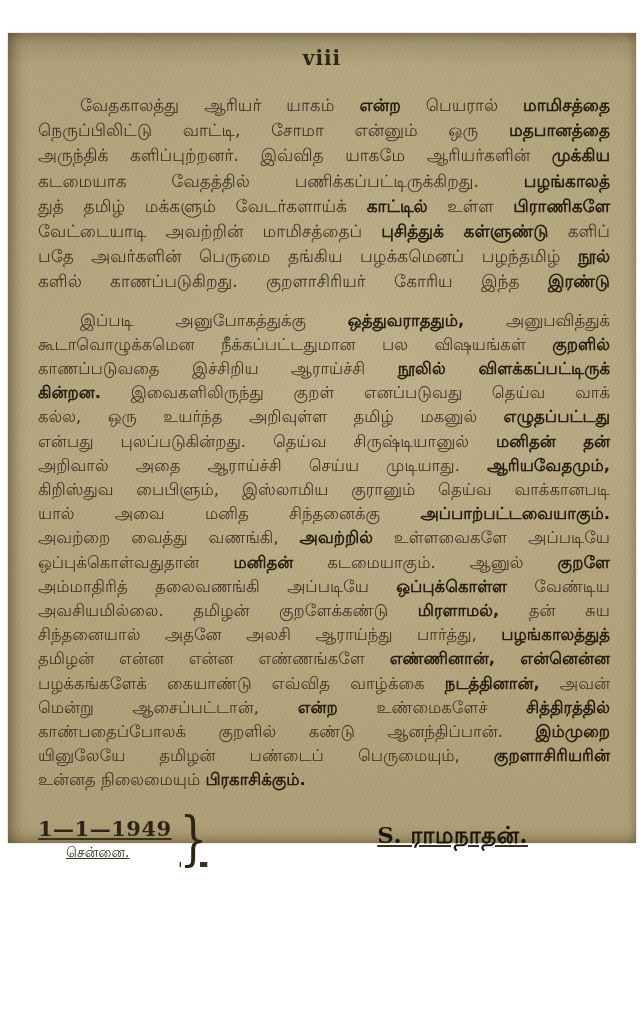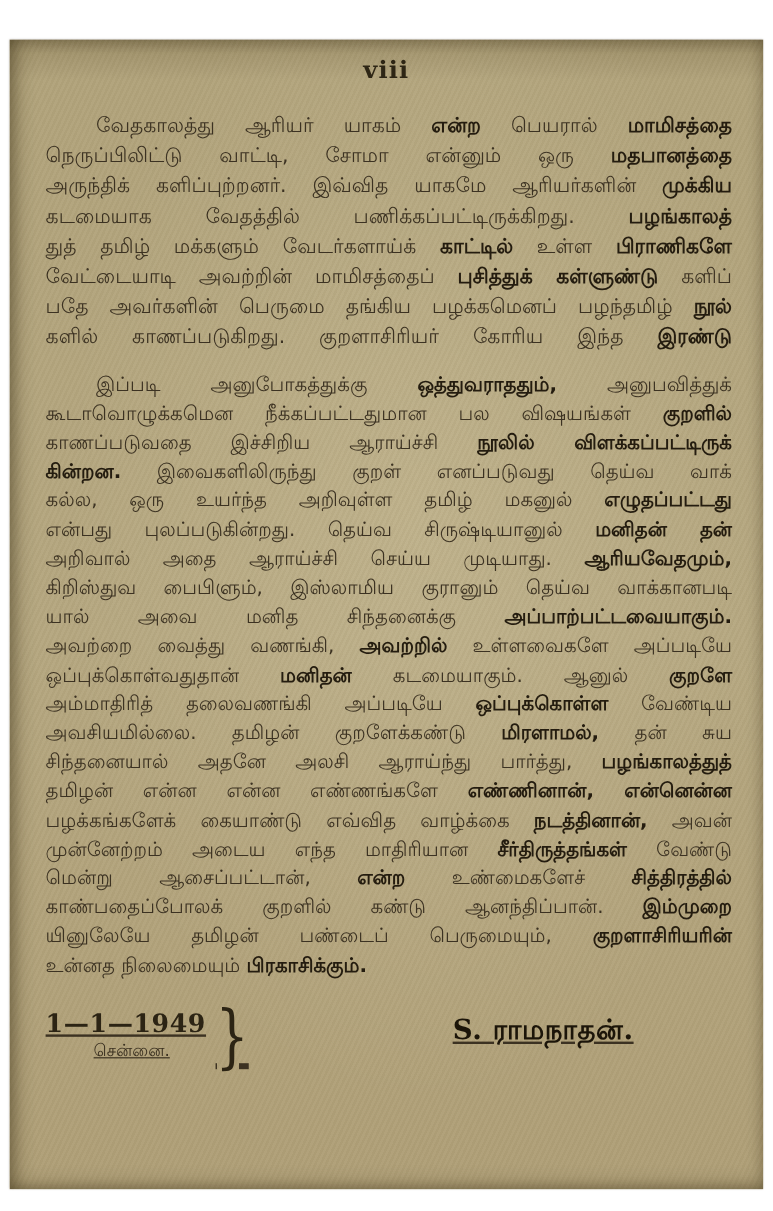--- a/index.html
+++ b/index.html
@@ -3,21 +3,21 @@
 <meta charset="utf-8">
 <style>
   html,body{margin:0;padding:0;}
   body{
     width:644px;height:1009px;position:relative;
     background:#ffffff;
     font-family:"DejaVu Sans", sans-serif;
     overflow:hidden;
   }
   .page{
-    position:absolute;left:8px;top:33px;width:628px;height:958px;
+    position:absolute;left:8px;top:33px;width:628px;height:810px;
     background:
       repeating-linear-gradient(115deg, rgba(255,255,255,0.025) 0 2px, rgba(40,30,10,0.025) 2px 4px),
       radial-gradient(ellipse at 55% 42%, rgba(255,246,214,0.14), rgba(0,0,0,0) 62%),
       linear-gradient(180deg, #897b58 0px, #a3956e 12px, #b1a37b 34px, var(--paper) 52%, #af9f77 100%);
     box-shadow:
       inset 12px 0 16px -9px rgba(64,54,26,0.65),
       inset -8px 0 12px -8px rgba(64,54,26,0.45),
       inset 0 -12px 16px -11px rgba(64,54,26,0.5),
       0 0 2px rgba(0,0,0,0.25);
   }
@@ -51,21 +51,21 @@
     align-items:flex-start;
     text-decoration:underline;
   }
   .footer-left{display:flex;align-items:center;color:#2c2414;}
   .date{
     font-family:"DejaVu Serif", serif;
     font-size:21px;font-weight:600;letter-spacing:0.5px;
     display:block;
   }
   .place{
-    font-size:14px;margin-left:40px;margin-top:3px;color:#3a3020;
+    font-size:14px;margin-left:28px;margin-top:3px;color:#3a3020;
   }
   .brace{
     font-family:"DejaVu Serif", serif;
     font-size:58px;font-weight:300;line-height:0.9;
     margin-left:3px;color:#2c2414;
     transform:scaleX(0.75);
   }
   .signature{
     font-family:"DejaVu Serif", serif;
     font-weight:bold;
@@ -104,21 +104,20 @@
         <div class="line"><span>அறிவால் அதை ஆராய்ச்சி செய்ய முடியாது. </span><span class="b">ஆரியவேதமும்,</span></div>
         <div class="line"><span>கிறிஸ்துவ பைபிளும், இஸ்லாமிய குரானும் தெய்வ வாக்கானபடி</span></div>
         <div class="line"><span>யால் அவை மனித சிந்தனைக்கு </span><span class="b">அப்பாற்பட்டவையாகும்.</span></div>
         <div class="line"><span>அவற்றை வைத்து வணங்கி, </span><span class="b">அவற்றில்</span><span> உள்ளவைகளே அப்படியே</span></div>
         <div class="line"><span>ஒப்புக்கொள்வதுதான் </span><span class="b">மனிதன்</span><span> கடமையாகும். ஆனுல் </span><span class="b">குறளே</span></div>
         <div class="line"><span>அம்மாதிரித் தலைவணங்கி அப்படியே </span><span class="b">ஒப்புக்கொள்ள</span><span> வேண்டிய</span></div>
         <div class="line"><span>அவசியமில்லை. தமிழன் குறளேக்கண்டு </span><span class="b">மிரளாமல்,</span><span> தன் சுய</span></div>
         <div class="line"><span>சிந்தனையால் அதனே அலசி ஆராய்ந்து பார்த்து, </span><span class="b">பழங்காலத்துத்</span></div>
         <div class="line"><span>தமிழன் என்ன என்ன எண்ணங்களே </span><span class="b">எண்ணினான், என்னென்ன</span></div>
         <div class="line"><span>பழக்கங்களேக் கையாண்டு எவ்வித வாழ்க்கை </span><span class="b">நடத்தினான்,</span><span> அவன்</span></div>
-        <div class="line"><span>முன்னேற்றம் அடைய எந்த மாதிரியான </span><span class="b">சீர்திருத்தங்கள்</span><span> வேண்டு</span></div>
         <div class="line"><span>மென்று ஆசைப்பட்டான், </span><span class="b">என்ற</span><span> உண்மைகளேச் </span><span class="b">சித்திரத்தில்</span></div>
         <div class="line"><span>காண்பதைப்போலக் குறளில் கண்டு ஆனந்திப்பான். </span><span class="b">இம்முறை</span></div>
         <div class="line"><span>யினுலேயே தமிழன் பண்டைப் பெருமையும், </span><span class="b">குறளாசிரியரின்</span></div>
         <div class="line last"><span>உன்னத நிலைமையும் </span><span class="b">பிரகாசிக்கும்.</span></div>
       </div>
 
     <div class="footer">
       <div class="footer-left">
         <div>
           <span class="date">1—1—1949</span>

